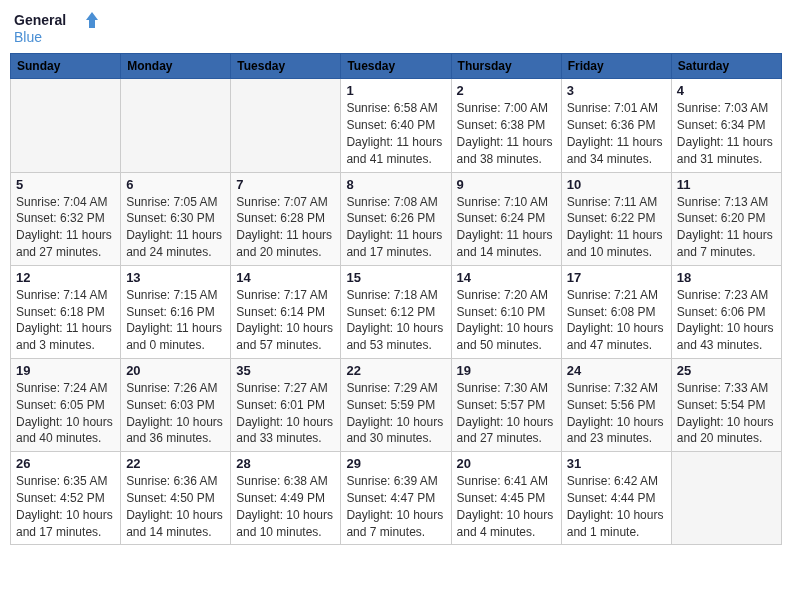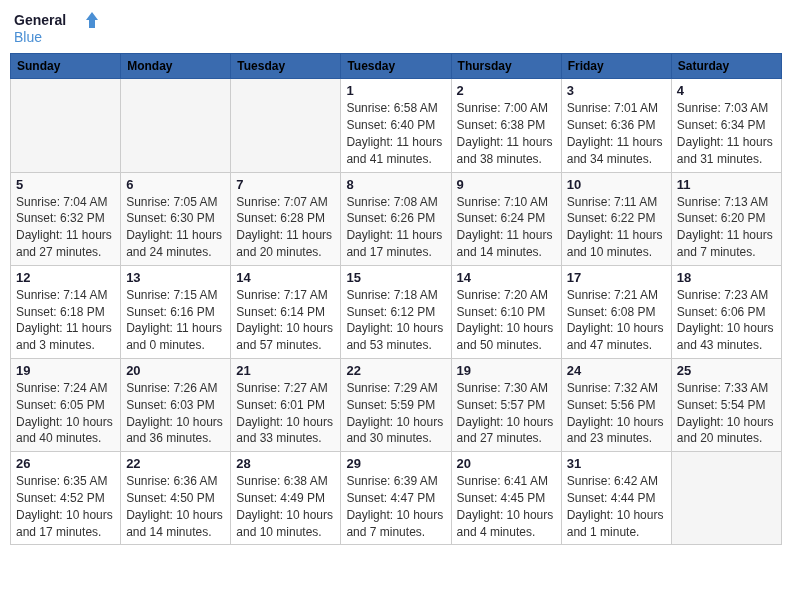--- a/index.html
+++ b/index.html
@@ -199,21 +199,21 @@
       <tr>
         <td>
           <span class="day-num">19</span>
           <div class="day-info">Sunrise: 7:24 AM<br>Sunset: 6:05 PM<br>Daylight: 10 hours<br>and 40 minutes.</div>
         </td>
         <td>
           <span class="day-num">20</span>
           <div class="day-info">Sunrise: 7:26 AM<br>Sunset: 6:03 PM<br>Daylight: 10 hours<br>and 36 minutes.</div>
         </td>
         <td>
-          <span class="day-num">21</span>
+          <span class="day-num">35</span>
           <div class="day-info">Sunrise: 7:27 AM<br>Sunset: 6:01 PM<br>Daylight: 10 hours<br>and 33 minutes.</div>
         </td>
         <td>
           <span class="day-num">22</span>
           <div class="day-info">Sunrise: 7:29 AM<br>Sunset: 5:59 PM<br>Daylight: 10 hours<br>and 30 minutes.</div>
         </td>
         <td>
           <span class="day-num">19</span>
           <div class="day-info">Sunrise: 7:30 AM<br>Sunset: 5:57 PM<br>Daylight: 10 hours<br>and 27 minutes.</div>
         </td>

